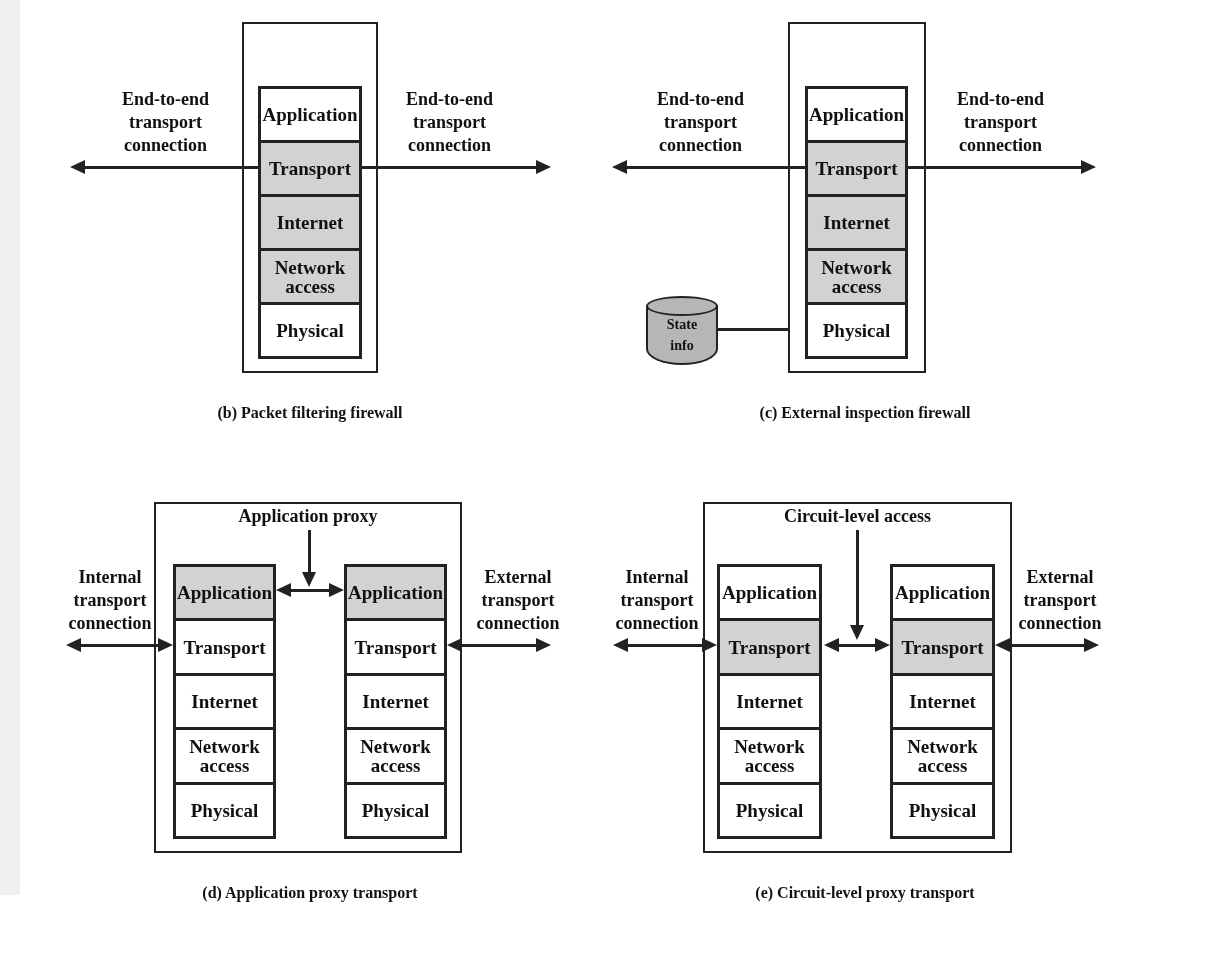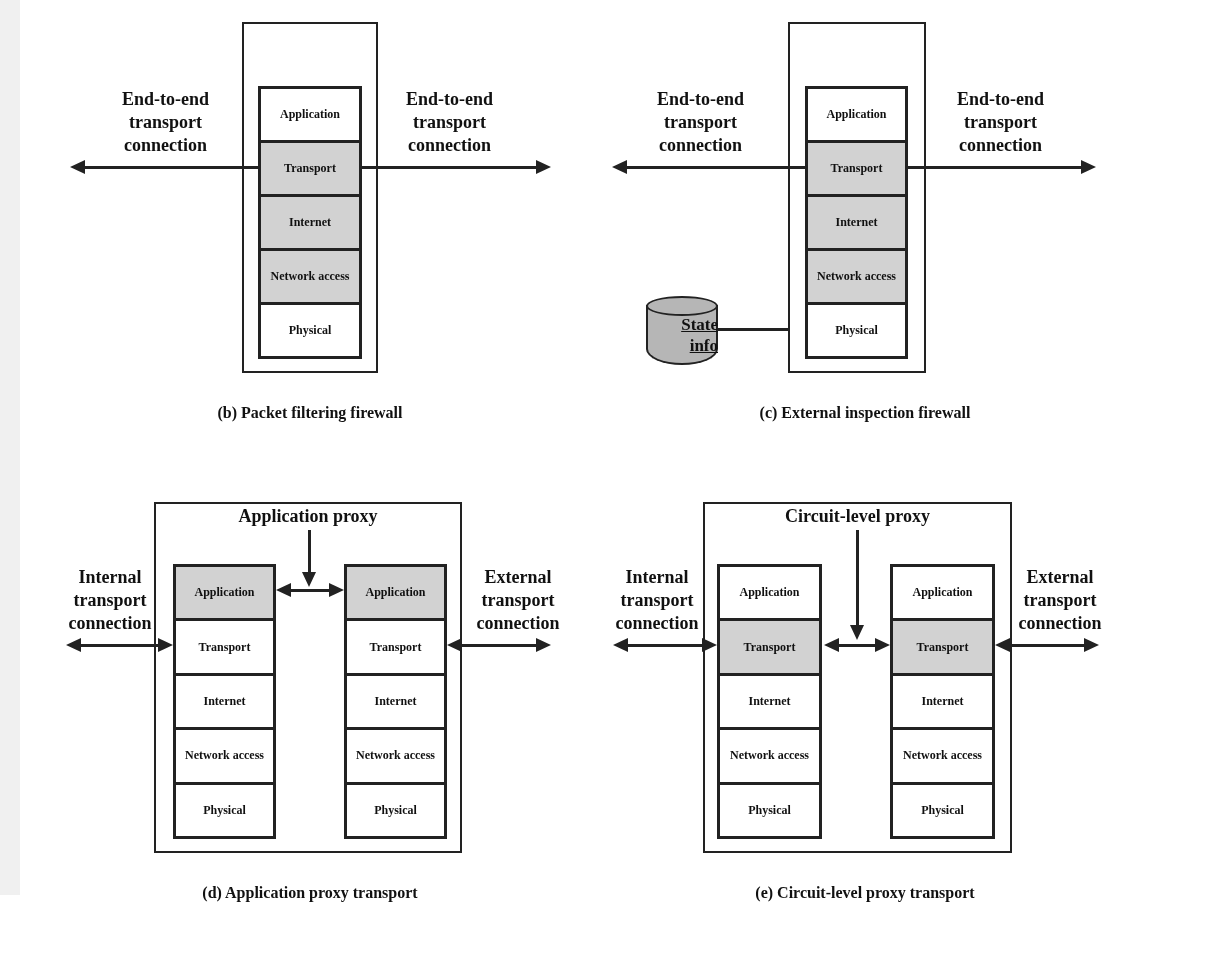--- a/index.html
+++ b/index.html
@@ -23,21 +23,21 @@
   .stack {
     border:3px solid var(--line);
     background:var(--layer_bg);
     box-sizing:border-box;
     display:flex; flex-direction:column;
   }
   .layer {
     flex:1;
     display:flex; align-items:center; justify-content:center;
     text-align:center;
-    font-weight:bold; font-size:12px; line-height:19px;
+    font-weight:bold; font-size:19px; line-height:19px;
     background:var(--layer_bg);
     padding:0 1px;
   }
   .layer + .layer { border-top:3px solid var(--line); }
   .layer[data-shaded="true"] { background:var(--shaded_layer); }
   .hline { height:3px; background:var(--line); }
   .vline { width:3px; background:var(--line); }
   .ah { width:0; height:0; border-style:solid; }
   .ah-left  { border-width:7px 15px 7px 0;  border-color:transparent var(--line) transparent transparent; }
   .ah-right { border-width:7px 0 7px 15px;  border-color:transparent transparent transparent var(--line); }
@@ -59,21 +59,21 @@
   }
   .cyl-body {
     border-left:2.5px solid var(--line);
     border-right:2.5px solid var(--line);
     border-bottom:2.5px solid var(--line);
     border-radius:0 0 50% 50% / 0 0 16px 16px;
     background:var(--cylinder);
     box-sizing:border-box;
   }
   .cyl-text {
-    font-weight:bold; font-size:17px; line-height:21px; text-align:right;text-decoration:underline;
+    font-weight:bold; font-size:14px; line-height:21px; text-align:center;
   }
   .edge-strip { background:var(--page_edge); }
 </style>
 </head>
 <body>
 
 <div class="page">
 
   <div class="abs edge-strip" style="left:0;top:0;width:20px;height:895px"></div>
 
@@ -190,21 +190,21 @@
       <div>transport</div>
       <div>connection</div>
     </div>
 
     <div class="abs caption" style="left:120px;top:884px;width:380px">(d) Application proxy transport</div>
   </div>
 
   <div>
     <div class="abs box" style="left:703px;top:502px;width:309px;height:351px"></div>
 
-    <div class="abs proxy-label" style="left:707px;top:506px;width:301px">Circuit-level proxy</div>
+    <div class="abs proxy-label" style="left:707px;top:506px;width:301px">Circuit-level access</div>
     <div class="abs vline" style="left:856px;top:530px;height:95px"></div>
     <div class="abs ah ah-down" style="left:850px;top:625px"></div>
 
     <div class="abs hline" style="left:836px;top:644px;width:42px"></div>
     <div class="abs ah ah-left" style="left:824px;top:638px"></div>
     <div class="abs ah ah-right" style="left:875px;top:638px"></div>
 
     <div class="abs stack" style="left:717px;top:564px;width:105px;height:275px">
       <div class="layer" data-shaded="false">Application</div>
       <div class="layer" data-shaded="true">Transport</div>

